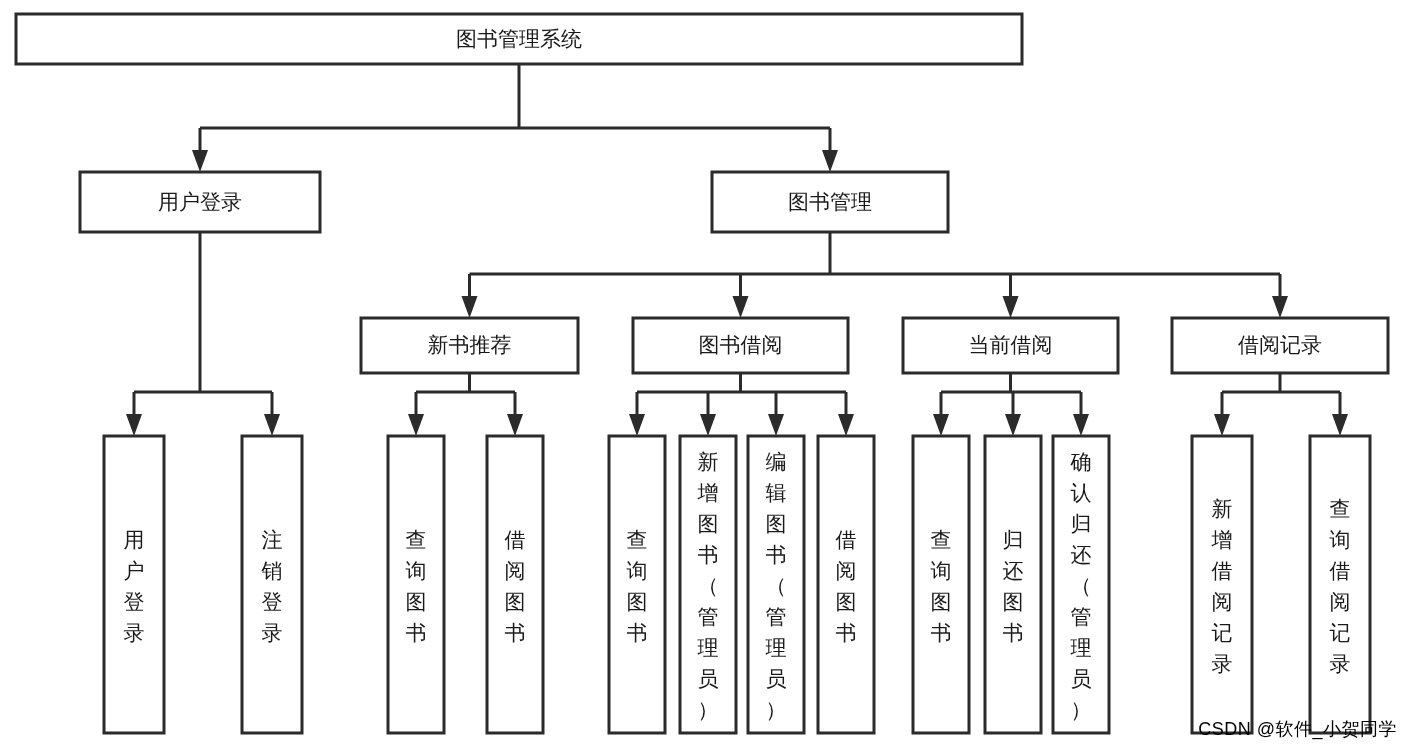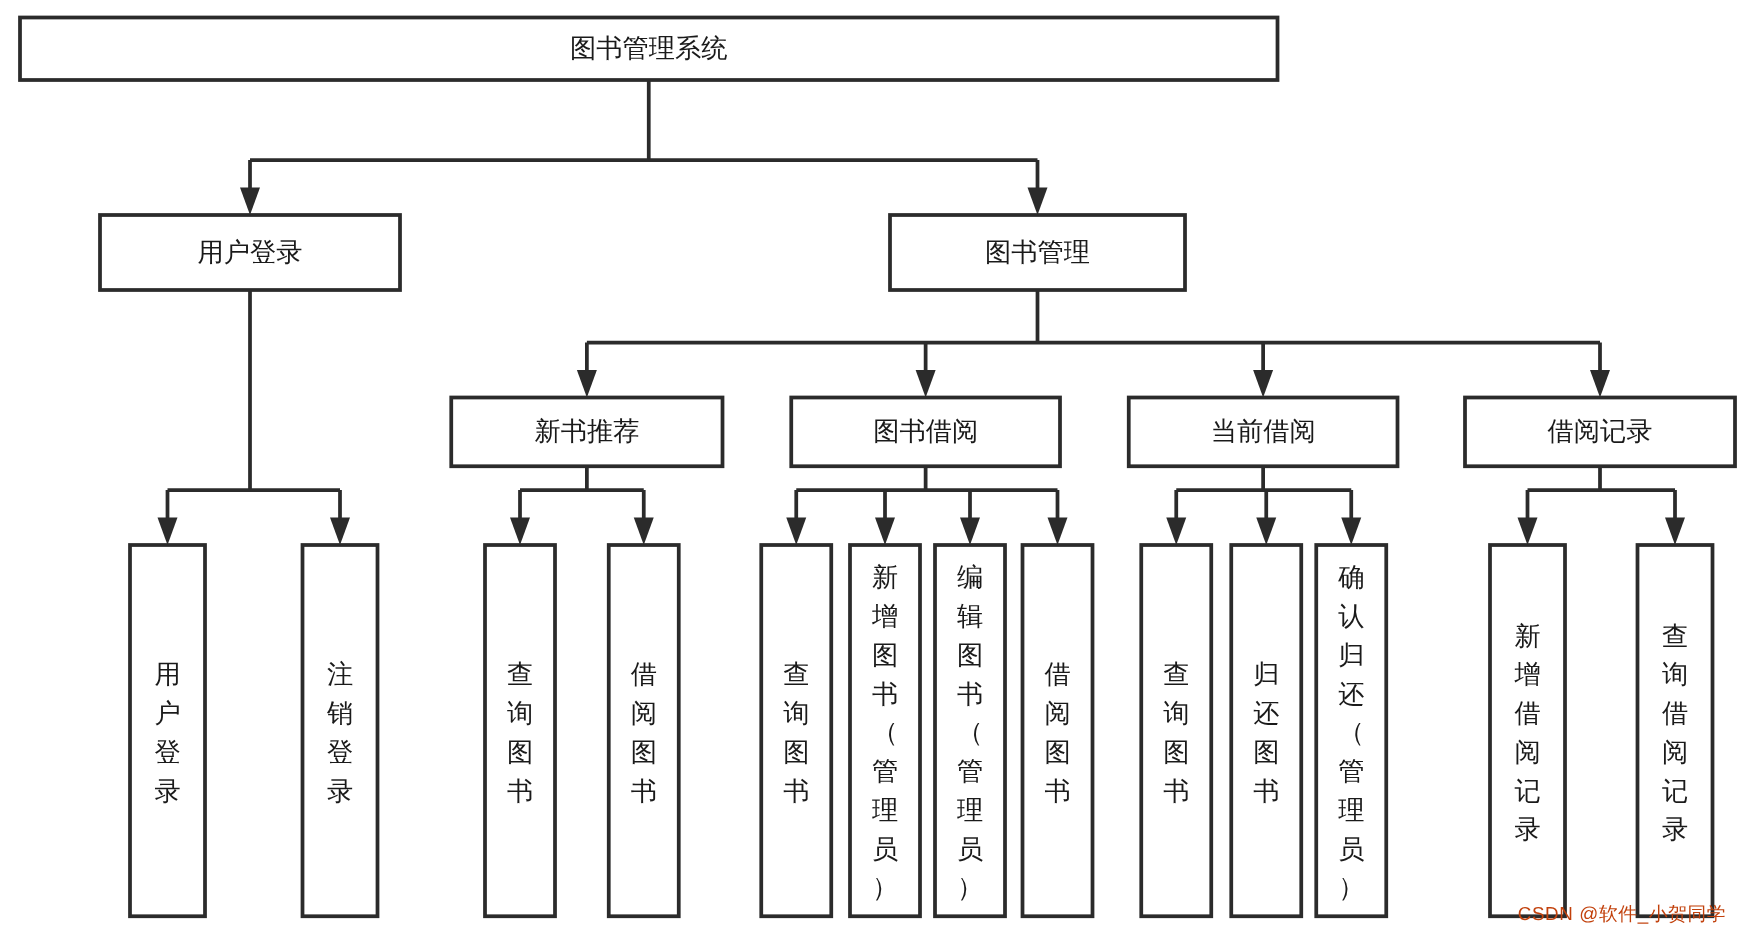--- a/index.html
+++ b/index.html
@@ -43,25 +43,25 @@
     stroke: #2b2b2b;
     stroke-width: 3;
     fill: none;
   }
   .arrow-head {
     fill: #2b2b2b;
     stroke: none;
   }
   .watermark {
     position: absolute;
-    right: 24px;
+    right: 8px;
     bottom: 6px;
     font-family: "Liberation Sans", "DejaVu Sans", sans-serif;
-    font-size: 15px;
-    color: #c2410c;
+    font-size: 18px;
+    color: #000000;
     letter-spacing: 0.5px;
     white-space: nowrap;
     user-select: none;
   }
 </style>
 </head>
 <body>
 
 <svg id="diagram" viewBox="0 0 1405 747" width="1405" height="747" xmlns="http://www.w3.org/2000/svg">
   <g id="connector-layer">

